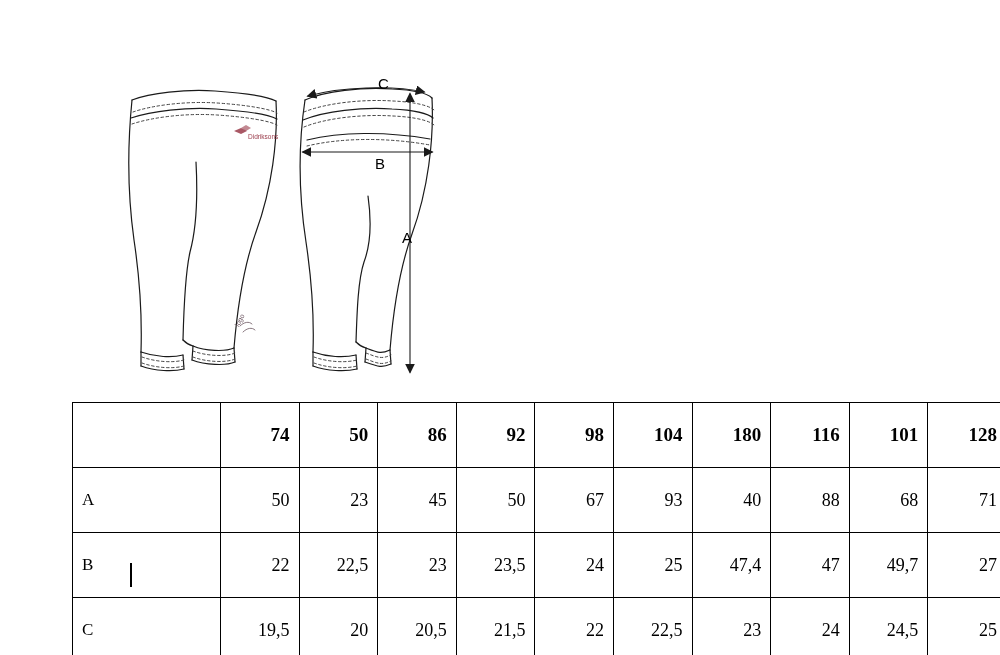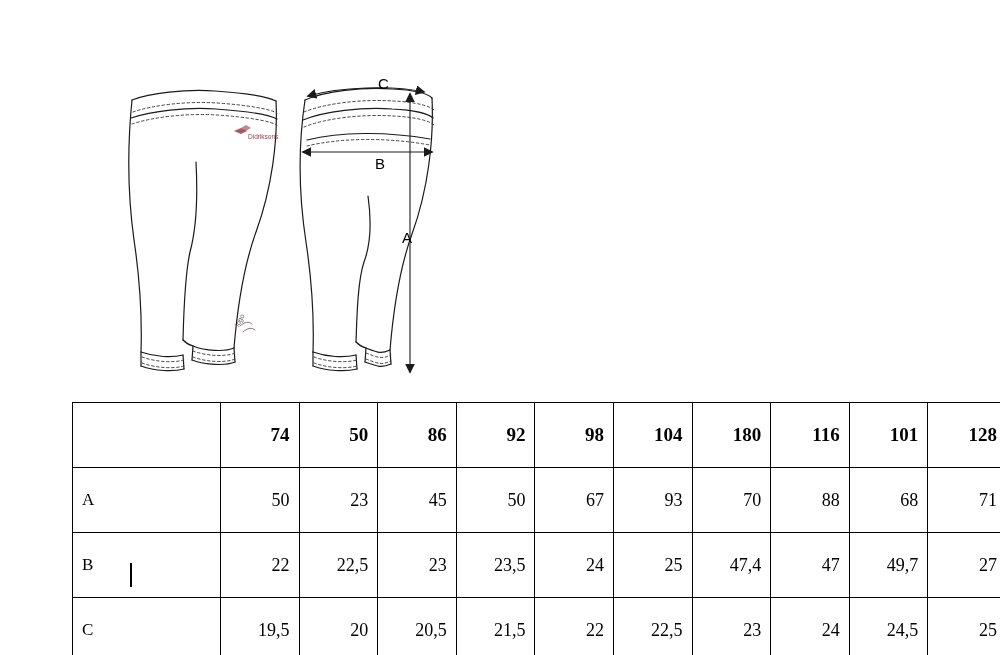--- a/index.html
+++ b/index.html
@@ -238,21 +238,21 @@
       </thead>
       <tbody>
         <tr>
           <td class="rowhead">A</td>
           <td class="val">50</td>
           <td class="val">23</td>
           <td class="val">45</td>
           <td class="val">50</td>
           <td class="val">67</td>
           <td class="val">93</td>
-          <td class="val">70</td>
+          <td class="val">40</td>
           <td class="val">88</td>
           <td class="val">68</td>
           <td class="val">71</td>
         </tr>
         <tr>
           <td class="rowhead">B</td>
           <td class="val">22</td>
           <td class="val">22,5</td>
           <td class="val">23</td>
           <td class="val">23,5</td>

